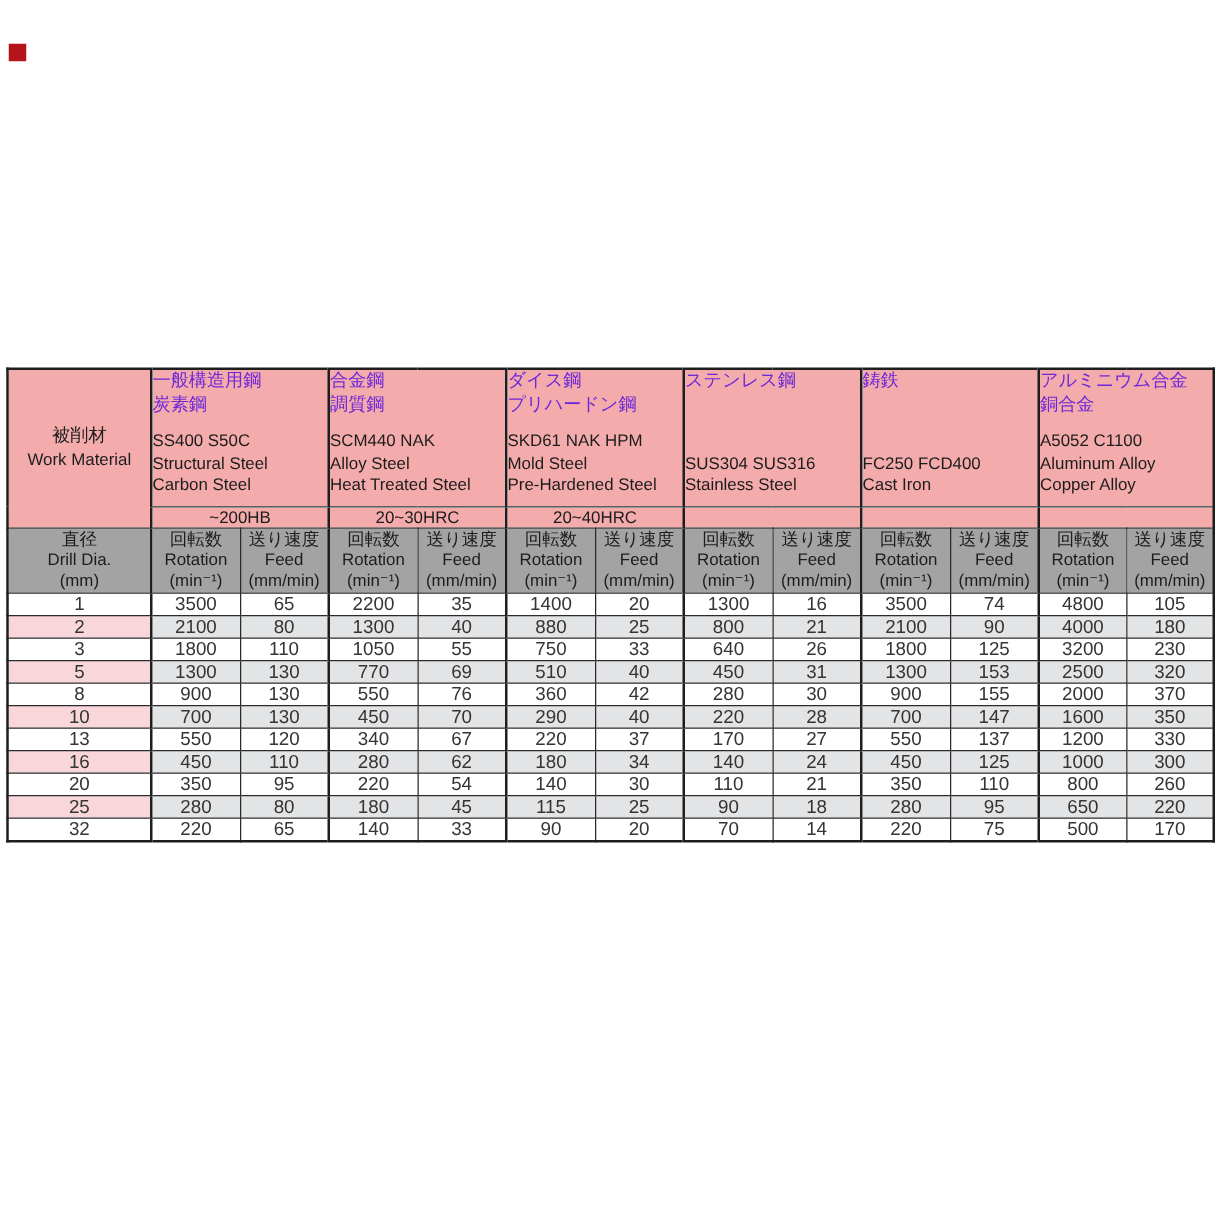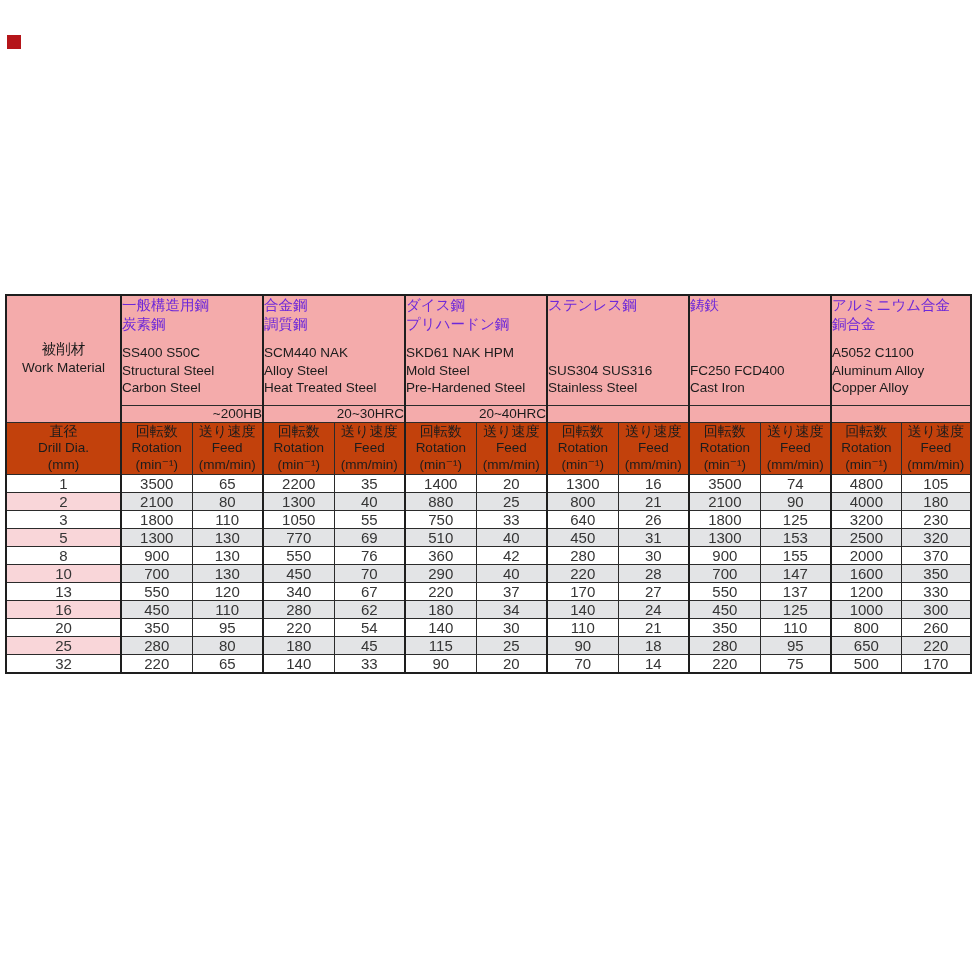--- a/index.html
+++ b/index.html
@@ -51,24 +51,24 @@
   th.corner .en { font-size: 13.5px; }
 
   th.mat { vertical-align: top; text-align: left; padding: 5px 2px 4px 8px; }
   .mat-inner {
     height: 101px;
     display: flex; flex-direction: column; justify-content: space-between;
   }
   .mat-jp { font-size: 14.5px; line-height: 1.32; color: #6d28d9; }
   .mat-en { font-size: 13.5px; line-height: 1.3; color: #1c1c1c; }
 
-  td.hard { text-align: right; font-size: 13.5px; color: #1c1c1c; }
+  td.hard { text-align: center; font-size: 13.5px; color: #1c1c1c; }
 
   tr.colhead-row th {
-    background: #c2410c;
+    background: #a3a3a3;
     text-align: center; vertical-align: middle;
     font-size: 14px; line-height: 1.22; color: #1c1c1c;
   }
   tr.colhead-row th .sub { font-size: 13.5px; }
 
   
   tr.data-row td {
     text-align: center; vertical-align: middle;
     font-size: 15px; color: #353535;
     background: #ffffff;

